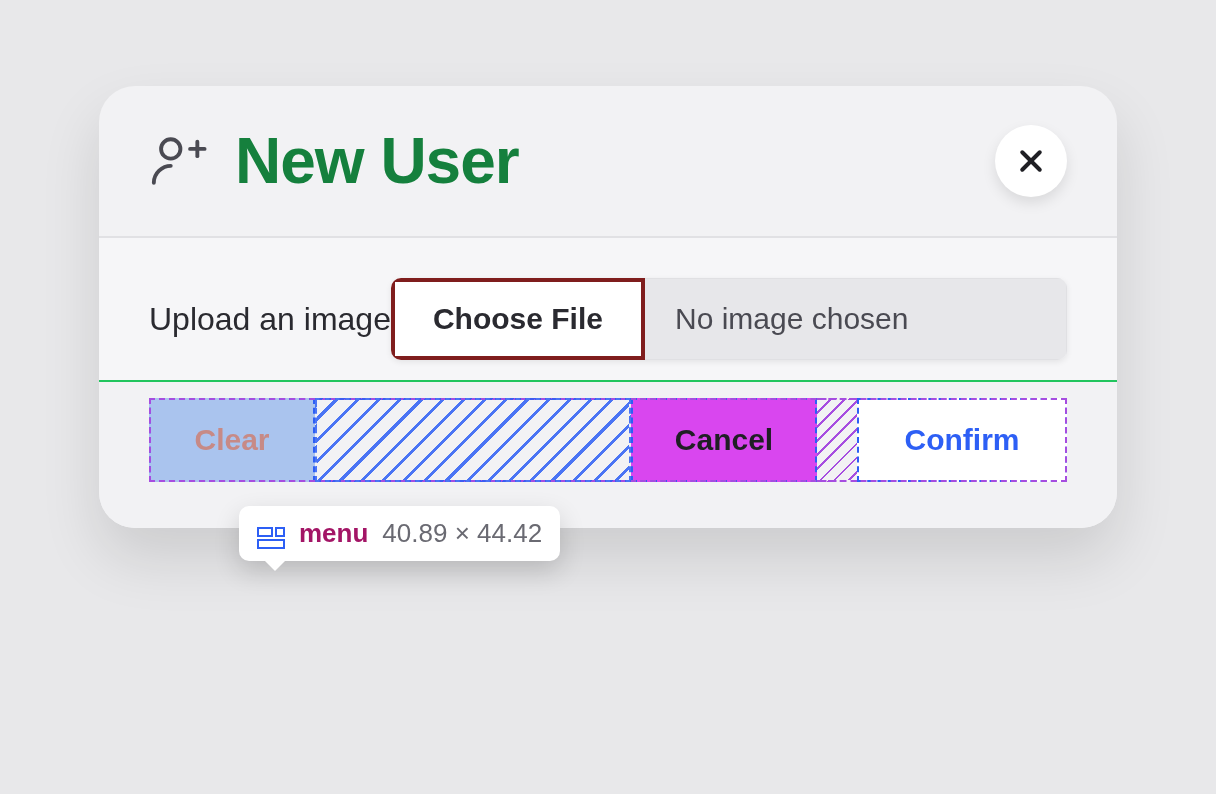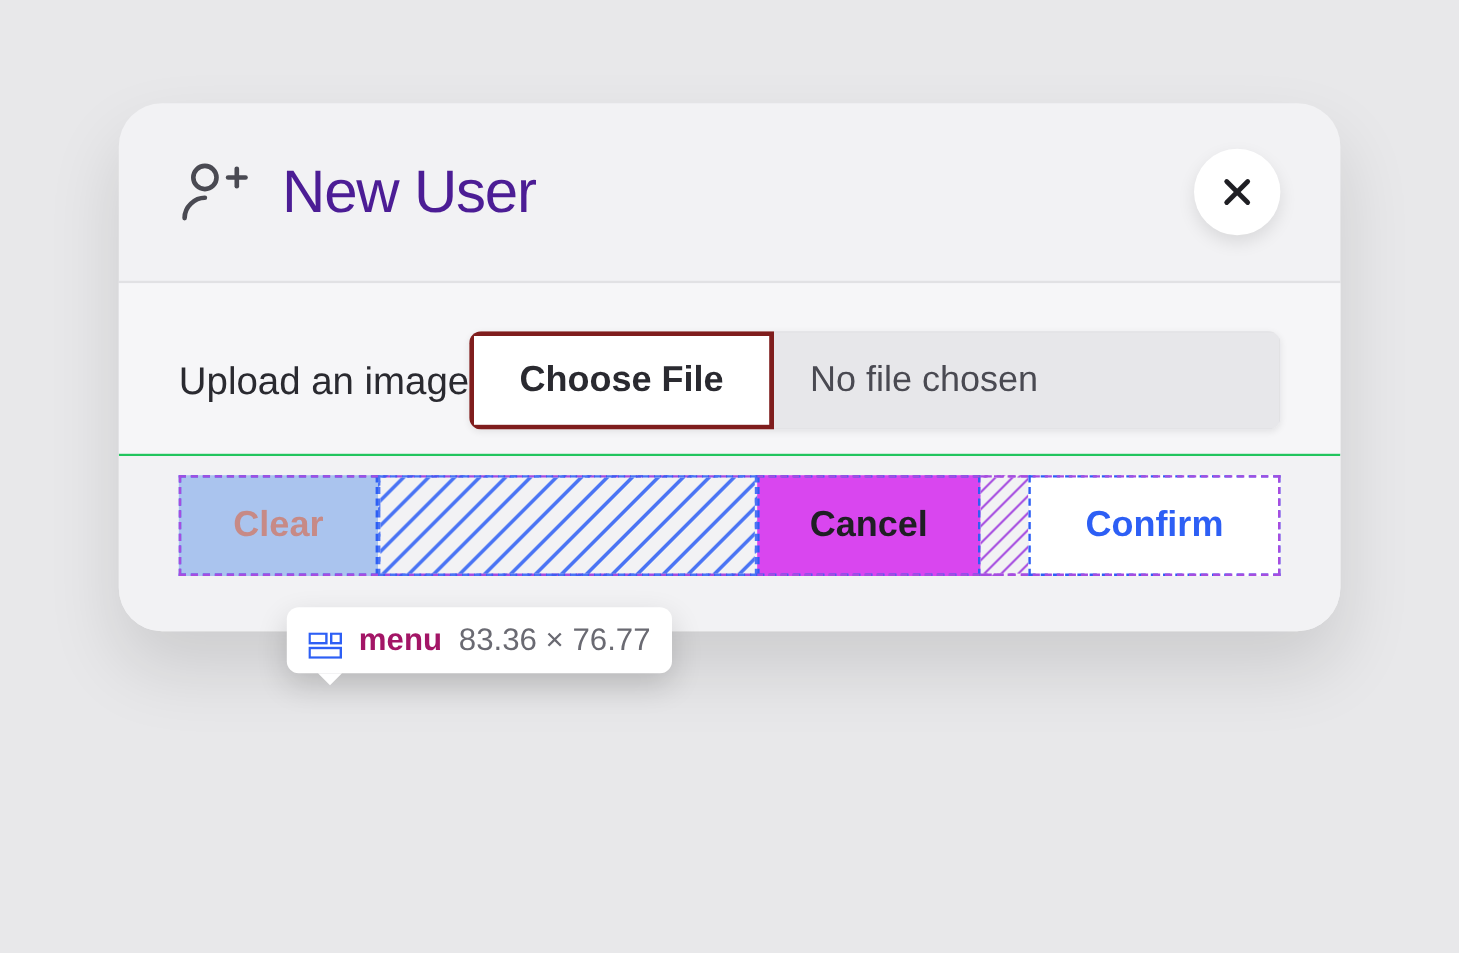--- a/index.html
+++ b/index.html
@@ -30,23 +30,23 @@
     gap: 28px;
     border-bottom: 2px solid #e1e1e4;
   }
   .user-plus-icon {
     display: inline-flex;
     align-items: center;
     justify-content: center;
     color: #4a4a52;
   }
   .dialog-title {
-    font-size: 50px;
-    font-weight: 400;
-    color: #4c1d95;
+    font-size: 64px;
+    font-weight: 700;
+    color: #15803d;
     letter-spacing: -1px;
   }
   .close-button {
     margin-left: auto;
     width: 72px;
     height: 72px;
     border-radius: 50%;
     background: #ffffff;
     box-shadow: 0 6px 14px rgba(0,0,0,0.10);
     display: flex;
@@ -225,35 +225,35 @@
         </svg>
       </span>
     </button>
   </div>
 
   <div class="dialog-body">
     <div class="upload-row">
       <span class="upload-label">Upload an image</span>
       <div class="file-picker">
         <div class="choose-file">Choose File</div>
-        <div class="file-status">No file chosen</div>
+        <div class="file-status">No image chosen</div>
       </div>
     </div>
   </div>
 
   <div class="dev-tooltip">
     <span class="tooltip-icon">
       <svg width="28" height="22" viewBox="0 0 28 22" fill="none" stroke="#2d5ff5" stroke-width="2">
         <rect x="1" y="1" width="14" height="8"></rect>
         <rect x="19" y="1" width="8" height="8"></rect>
         <rect x="1" y="13" width="26" height="8"></rect>
       </svg>
     </span>
     <span class="tooltip-tag">menu</span>
-    <span class="tooltip-dims">83.36 × 76.77</span>
+    <span class="tooltip-dims">40.89 × 44.42</span>
   </div>
 
   <div class="dialog-footer">
     <div class="flex-row">
       <div class="flex-outline"></div>
       <div class="flex-item clear-btn">Clear</div>
       <div class="flex-item flex-spacer"></div>
       <div class="flex-item cancel-btn">Cancel</div>
       <div class="gap-hash"></div>
       <div class="flex-item confirm-btn">Confirm</div>

